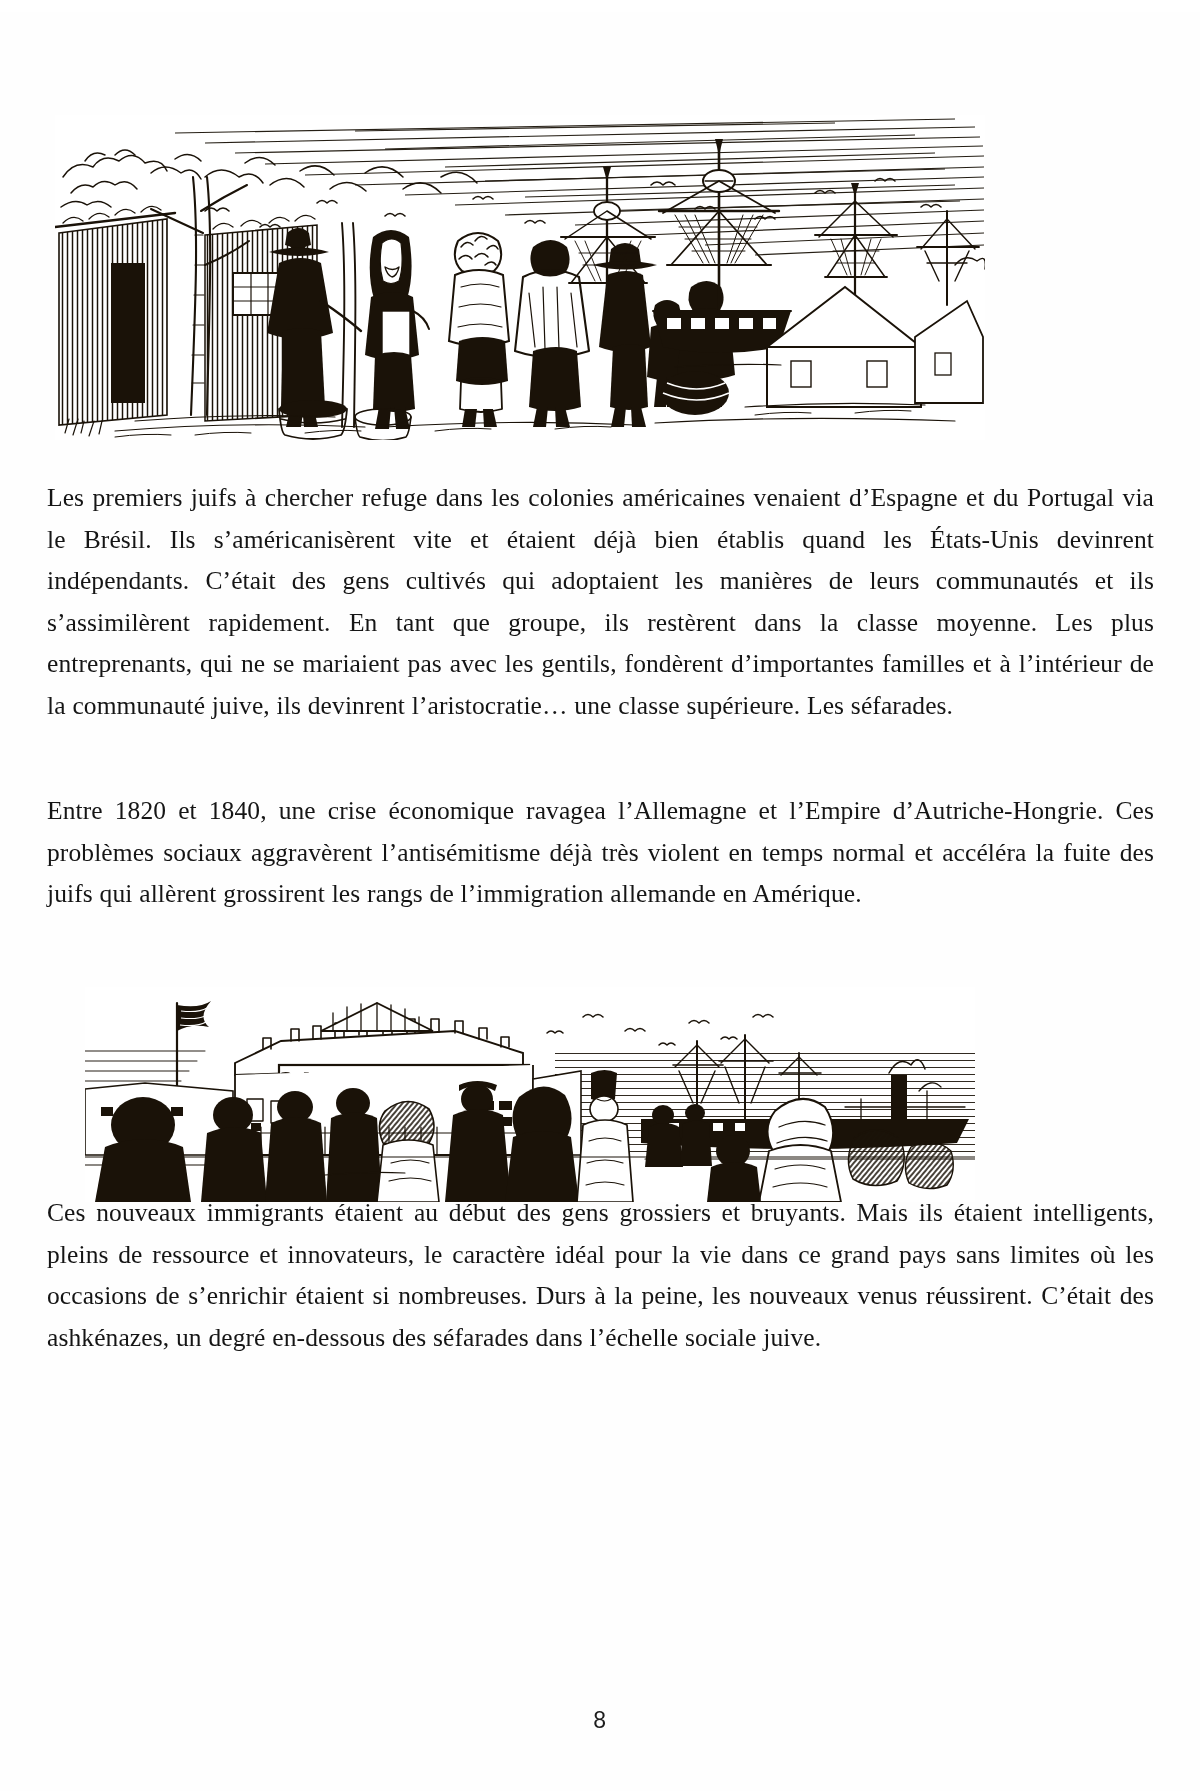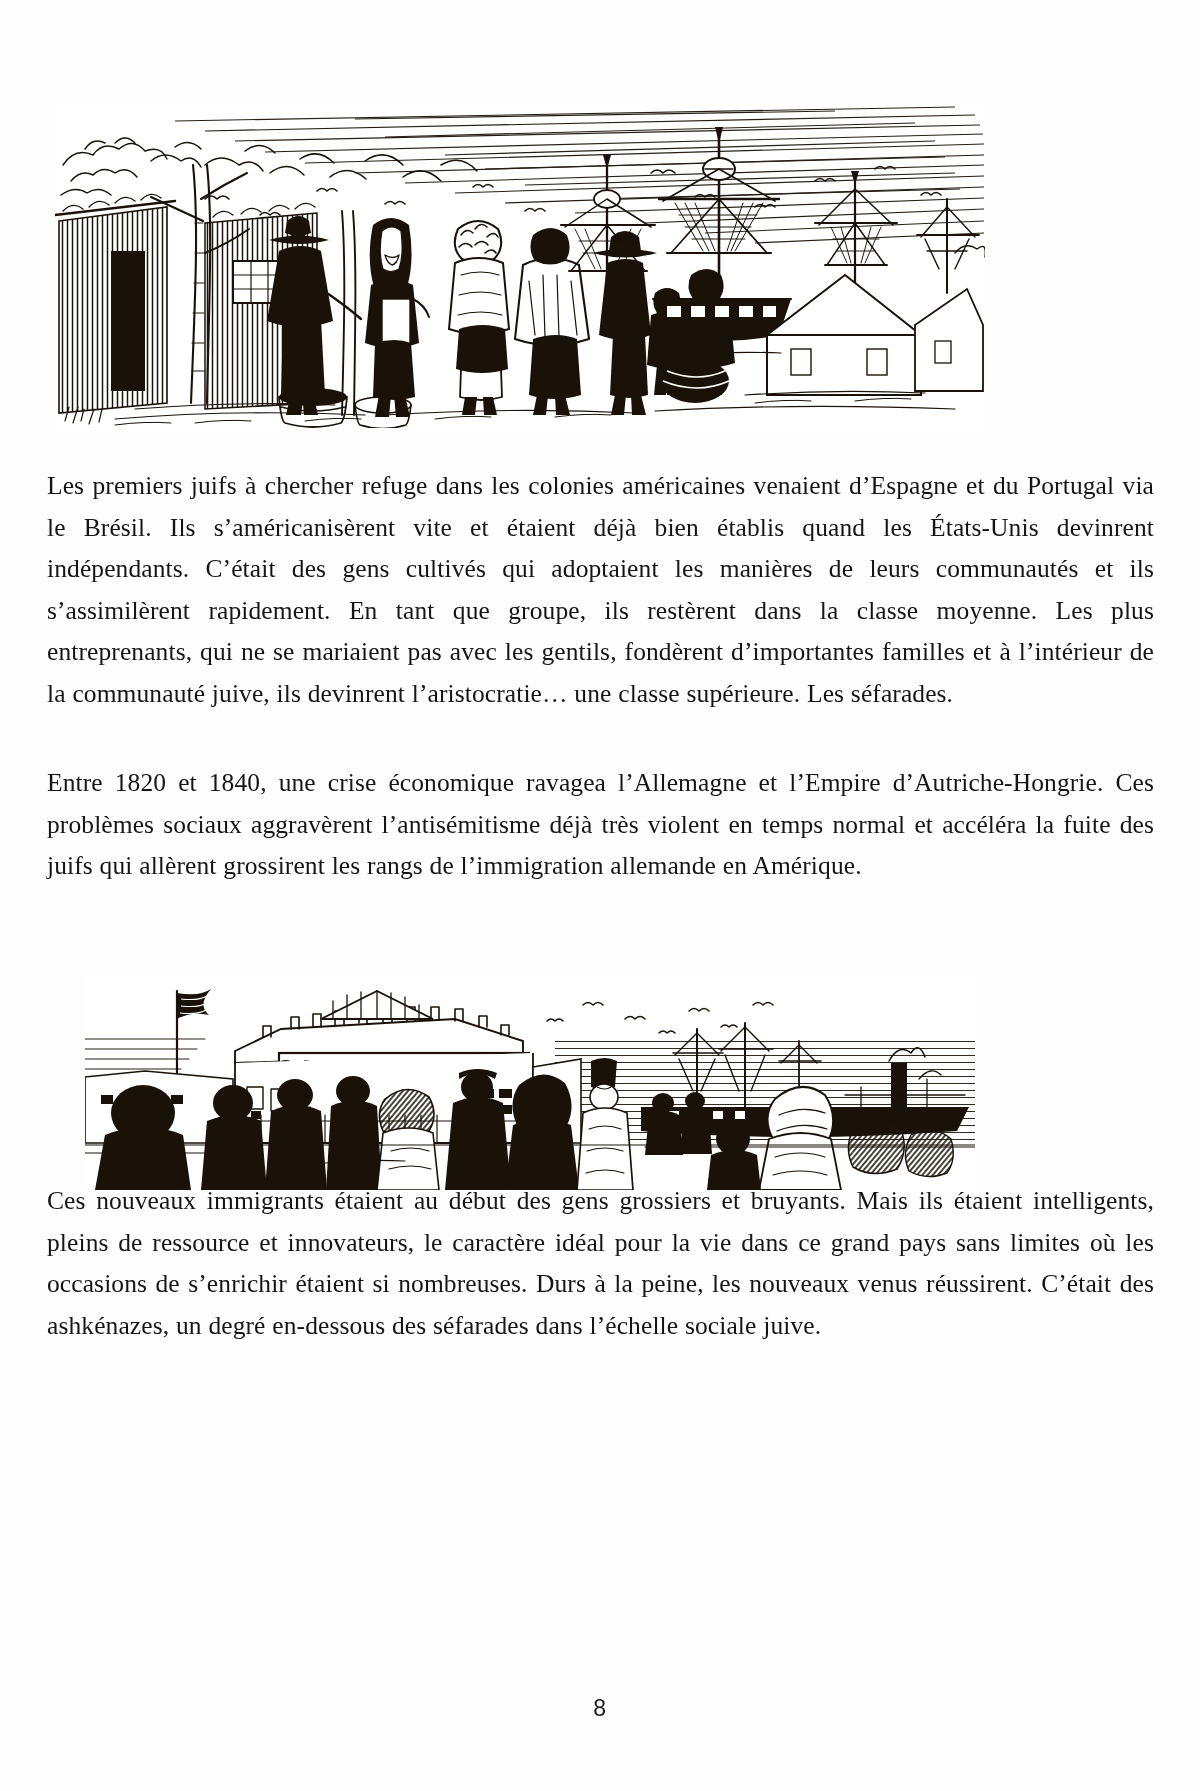--- a/index.html
+++ b/index.html
@@ -13,20 +13,21 @@
     height: 1791px;
     position: relative;
     overflow: hidden;
     font-family: "Liberation Serif", "DejaVu Serif", serif;
     color: #151515;
   }
   .page {
     position: absolute;
     inset: 0;
     background: #fefefe;
+    margin-top: 12px;
   }
 
   
   .figure {
     position: absolute;
     background: #ffffff;
   }
   .figure svg { display: block; width: 100%; height: 100%; }
 
   #figure-harbor {
@@ -49,21 +50,21 @@
     width: 1107px;
     text-align: justify;
     text-justify: inter-word;
     font-size: 25.5px;
     line-height: 41.5px;
     letter-spacing: 0.1px;
     word-spacing: 0.3px;
     hyphens: manual;
   }
   #para-1 { top: 465px; }
-  #para-2 { top: 762px; }
+  #para-2 { top: 778px; }
   #para-3 { top: 1180px; }
 
   .body-text p { margin: 0; }
 
   
   #page-folio {
     position: absolute;
     left: 0;
     right: 0;
     top: 1695px;

